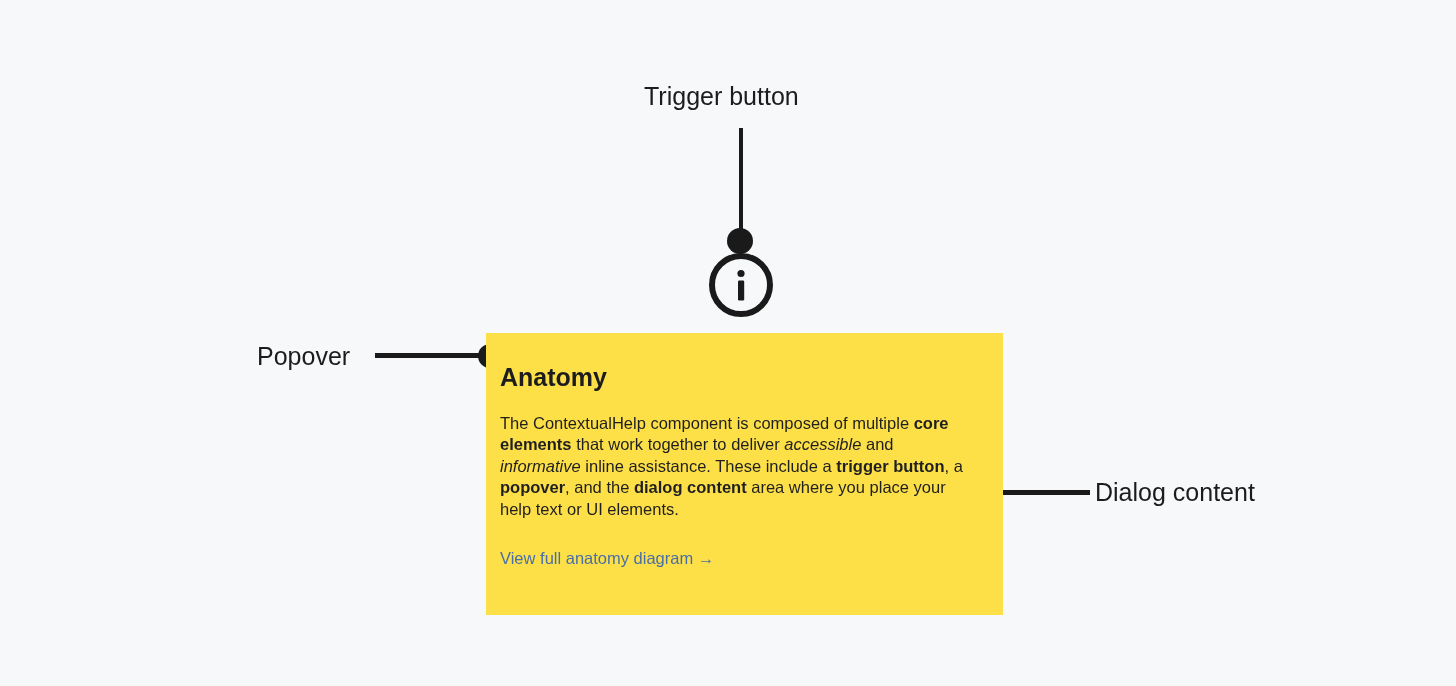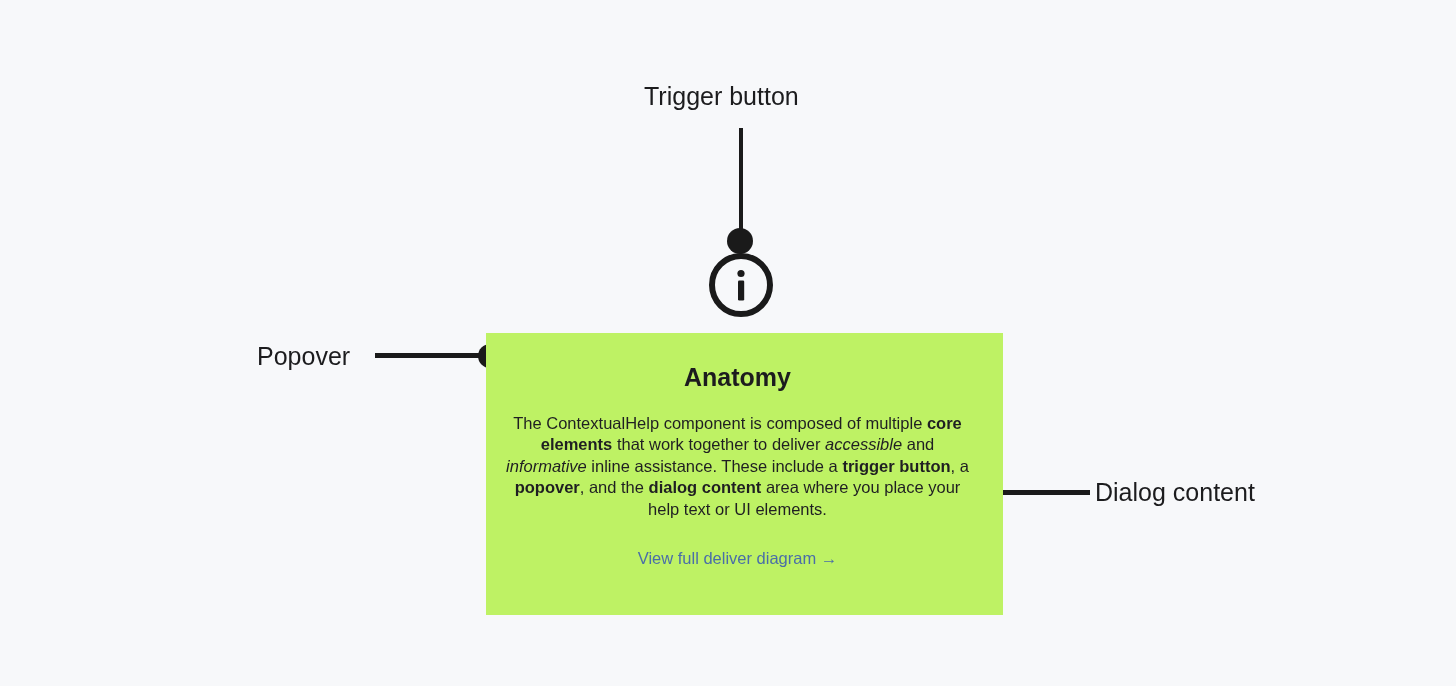--- a/index.html
+++ b/index.html
@@ -64,24 +64,23 @@
   }
   #trigger-button svg { display: block; }
 
   
   #popover-card {
     position: absolute;
     left: 486px;
     top: 333px;
     width: 517px;
     height: 282px;
-    background: #bef264;
+    background: #fde047;
     box-sizing: border-box;
     padding: 31px 28px 0 14px;
-    text-align: center;
   }
   #popover-title {
     font-size: 25px;
     font-weight: bold;
     color: #1c1c1e;
     margin: 0 0 21px 0;
     line-height: 1.1;
   }
   #popover-body {
     font-size: 16.5px;
@@ -123,16 +122,16 @@
       <circle cx="33" cy="21.5" r="3.6" fill="#1a1a1a"></circle>
       <rect x="30" y="28.5" width="6.2" height="20" rx="1.2" fill="#1a1a1a"></rect>
     </svg>
   </div>
 
   <div id="popover-card">
     <div id="popover-title">Anatomy</div>
 
     <p id="popover-body"><span>The ContextualHelp component is composed of multiple </span><b>core elements</b><span> that work together to deliver </span><i>accessible</i><span> and </span><i>informative</i><span> inline assistance. These include a </span><b>trigger button</b><span>, a </span><b>popover</b><span>, and the </span><b>dialog content</b><span> area where you place your help text or UI elements.</span></p>
 
-    <a id="popover-link" href="#"><span>View full deliver diagram</span><span> →</span></a>
+    <a id="popover-link" href="#"><span>View full anatomy diagram</span><span> →</span></a>
   </div>
 
 </div>
 
 </body></html>

